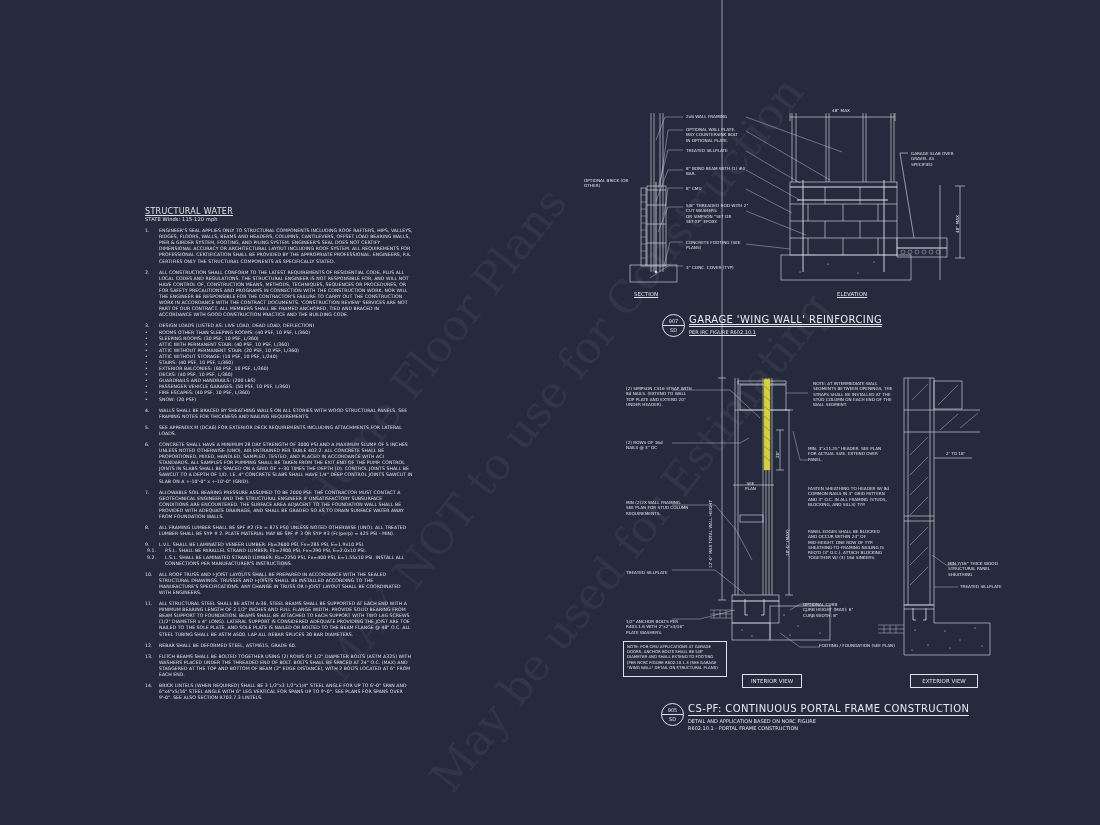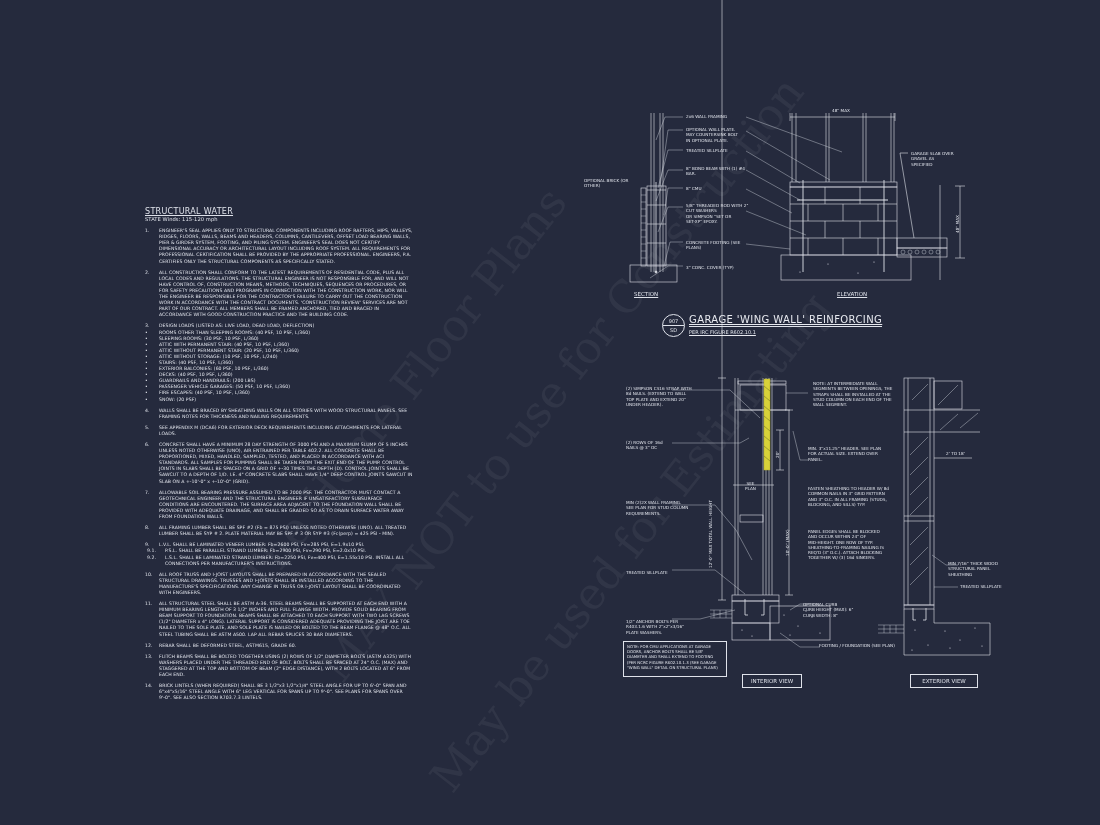--- a/index.html
+++ b/index.html
@@ -466,13 +466,25 @@
   <div class="lbl" style="left:745px;top:481px;text-align:center;">SEE
 PLAN</div>
   <div class="lbl" style="left:946px;top:451px;">2' TO 18'</div>
   <div class="vlbl" style="left:775px;top:458px;">20"</div>
   <div class="vlbl" style="left:708px;top:568px;">12'-0" MAX TOTAL WALL HEIGHT</div>
   <div class="vlbl" style="left:785px;top:556px;">10'-0" (MAX)</div>
 
   <div class="viewbox" style="left:742px;top:674px;width:58px;height:12px;">INTERIOR VIEW</div>
   <div class="viewbox" style="left:910px;top:674px;width:66px;height:12px;">EXTERIOR VIEW</div>
 
+  <div class="dtitle" style="left:661px;top:703px;">
+    <div class="bubble">
+      <span class="t">905</span>
+        <span class="line"></span>
+        <span class="b">SD</span>
+    </div>
+    <div class="txtwrap">
+      <div class="main">CS-PF: CONTINUOUS PORTAL FRAME CONSTRUCTION</div>
+      <div class="subt">DETAIL AND APPLICATION BASED ON NORC FIGURE</div>
+      <div class="subt" style="margin-top:0">R602.10.1 - PORTAL FRAME CONSTRUCTION</div>
+    </div>
+  </div>
 </div>
 
 </body></html>

